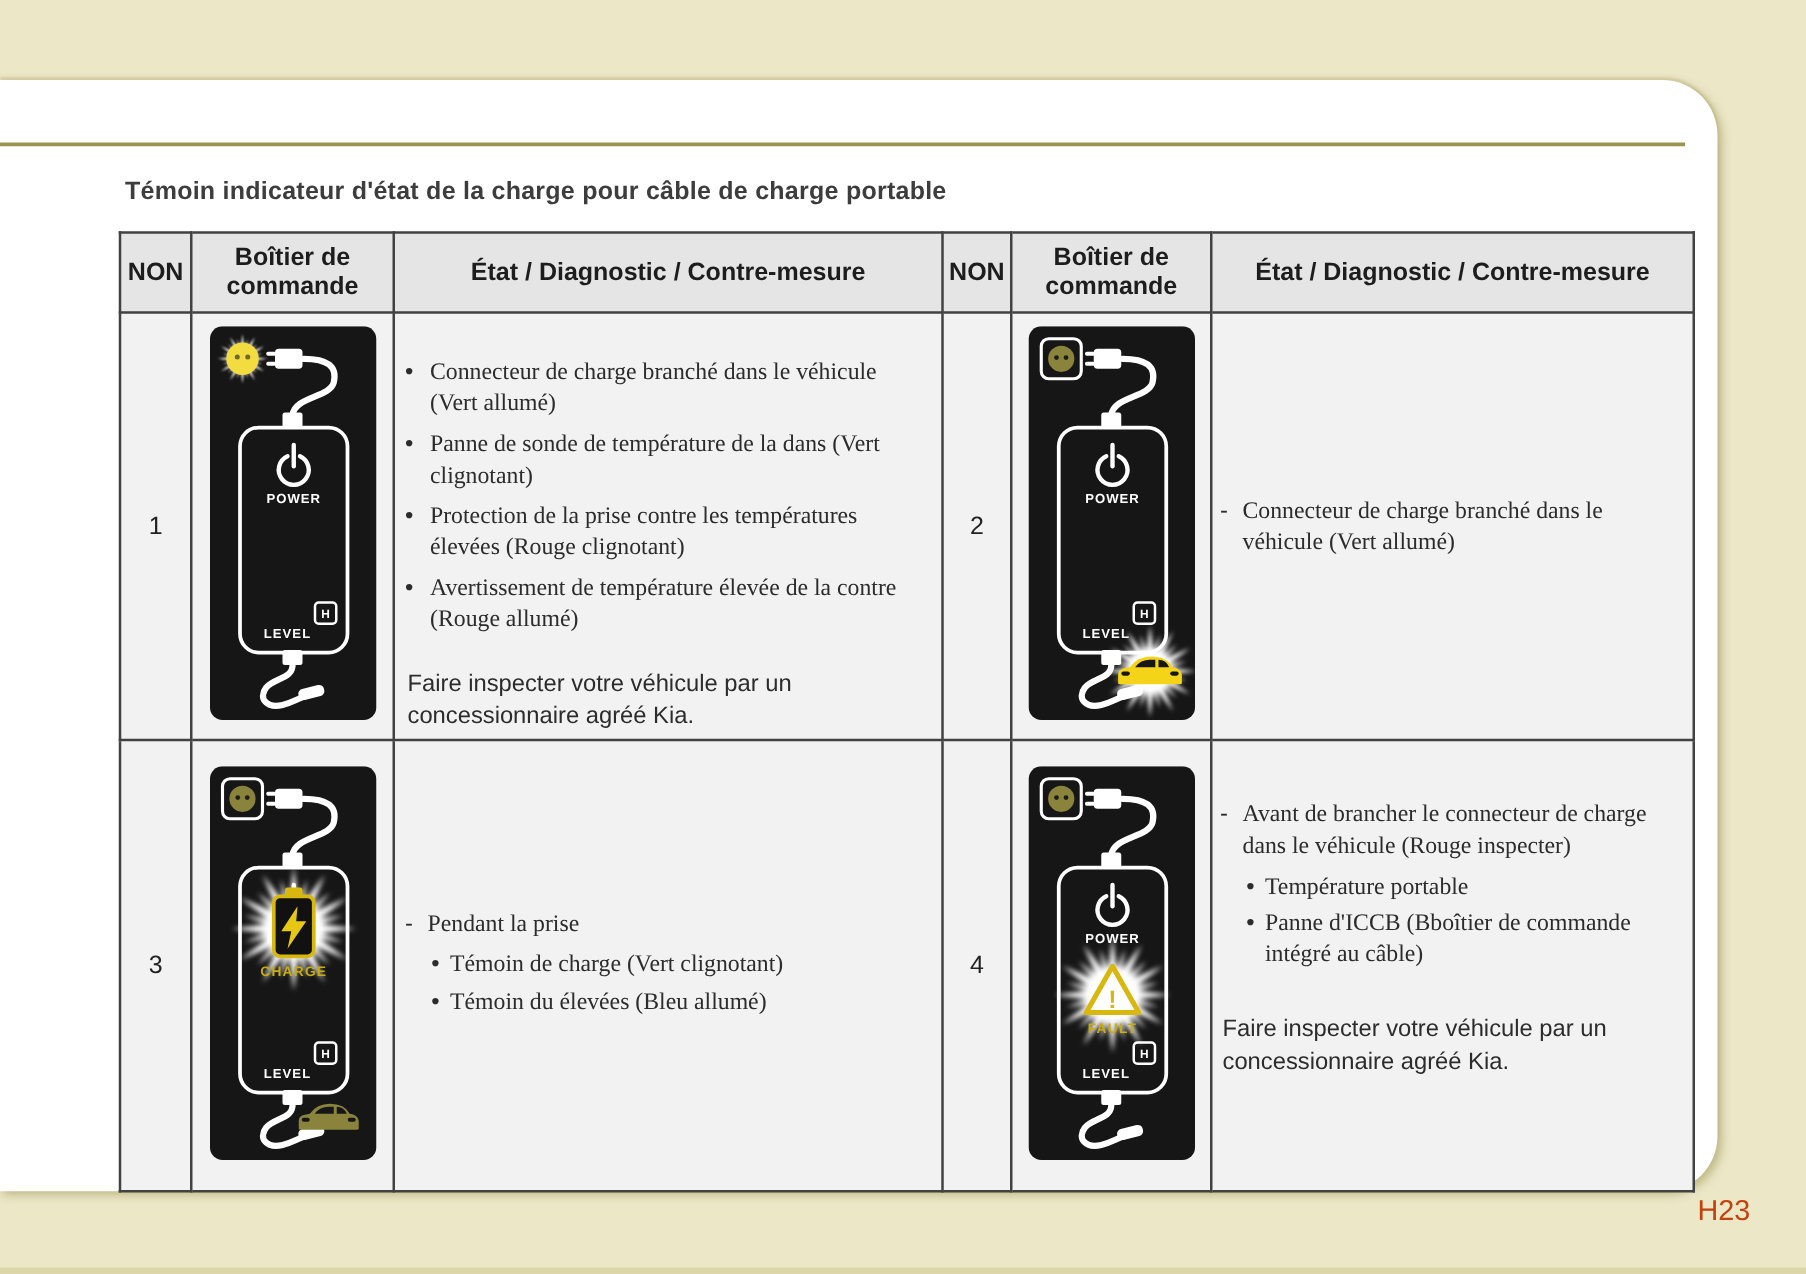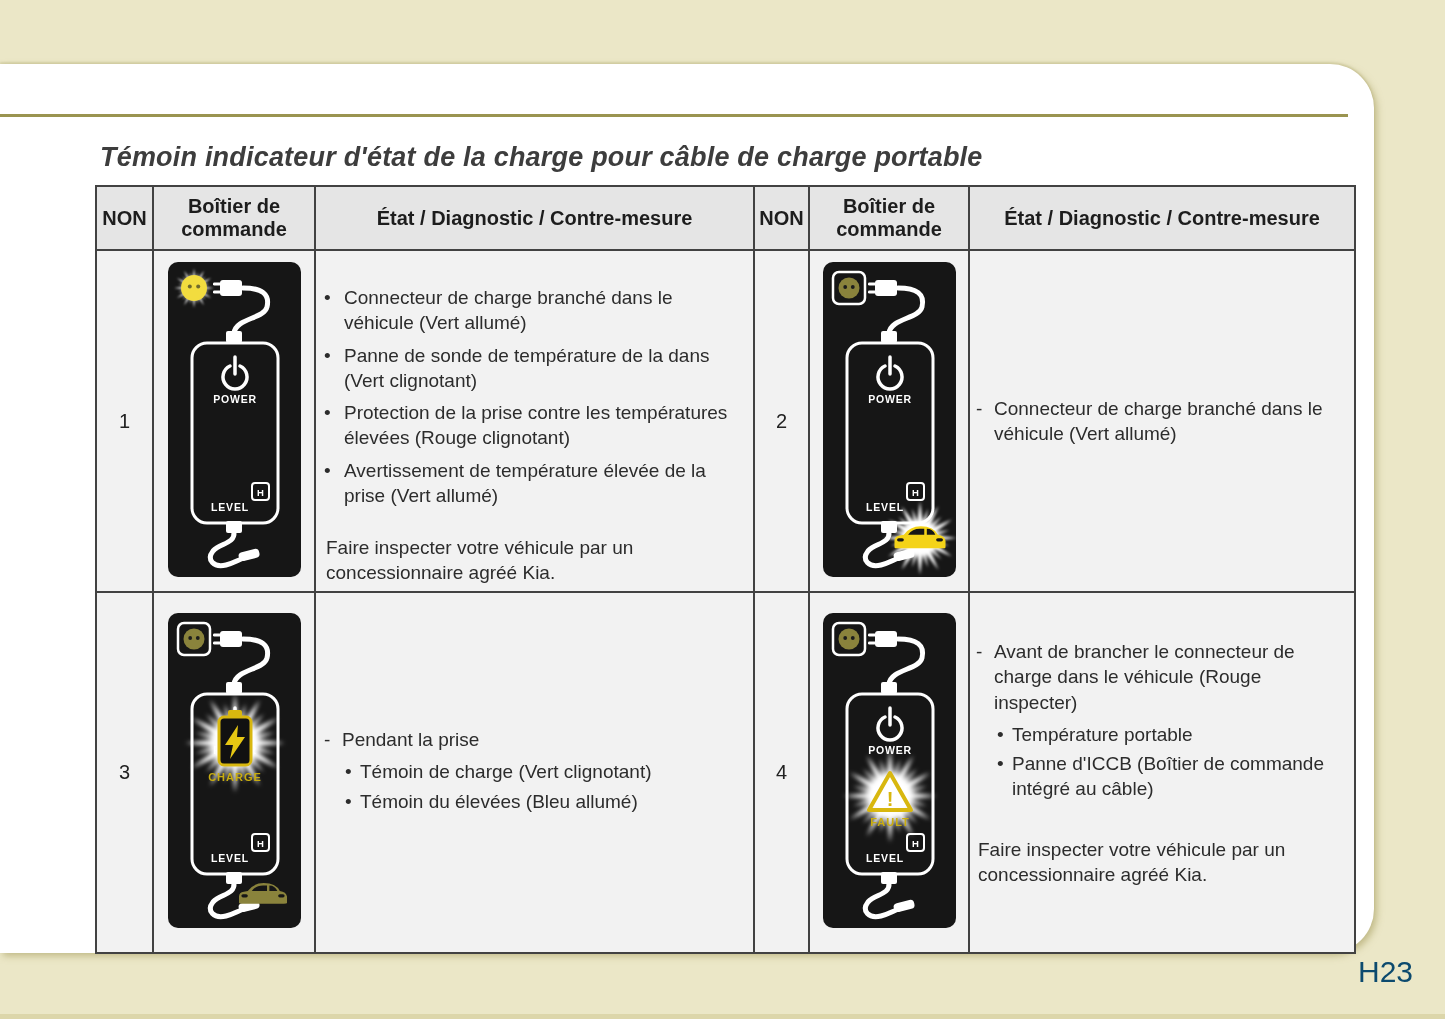--- a/index.html
+++ b/index.html
@@ -15,25 +15,25 @@
     box-shadow:3px 3px 7px rgba(158,150,84,.55), 0 -2px 2px rgba(158,150,84,.25);
   }
   .accent-rule{
     position:absolute;left:0;top:114px;width:1348px;height:3px;background:#9a9450;
   }
   .bottom-strip{
     position:absolute;left:0;bottom:0;width:100%;height:5px;background:#dcd6aa;
   }
   .doc-title{
     position:absolute;left:100px;top:142px;
-    font-size:27px;font-weight:bold;font-style:italic;color:#3d3d3d;
+    font-size:20px;font-weight:bold;color:#3d3d3d;
     letter-spacing:.2px;white-space:nowrap;
   }
   .page-num{
-    position:absolute;left:1358px;top:955px;font-size:30px;color:#0c4a6e;
+    position:absolute;left:1358px;top:955px;font-size:23px;color:#c2410c;
   }
   table.ind{
     position:absolute;left:95px;top:185px;width:1260px;
     border-collapse:collapse;table-layout:fixed;
   }
   table.ind th, table.ind td{border:2px solid #424242;padding:0;}
   table.ind th{
     background:#e5e5e5;font-size:20px;font-weight:bold;color:#1d1d1d;
     text-align:center;vertical-align:middle;line-height:1.15;
   }
@@ -41,21 +41,21 @@
   td.numcell{font-size:20px;text-align:center;vertical-align:middle;color:#222;}
   td.devcell{text-align:center;vertical-align:middle;}
   td.txtcell{vertical-align:top;font-size:19px;line-height:1.33;color:#2c2c2c;}
   td.vmid{vertical-align:middle;}
   .pad-r1{padding:34px 12px 0 8px;}
   .pad-r2{padding:0 6px 0 6px;}
   .pad-r3{padding:0 8px 0 8px;}
   .pad-r4{padding:46px 8px 0 6px;}
   .li{display:flex;margin-bottom:7px;}
   .li .mk{flex:0 0 20px;text-align:left;}
-  .li .tx{flex:1;}
+  .li .tx{flex:1;font-family:Liberation Serif, serif;}
   .li.sub{margin-left:21px;margin-bottom:4px;}
   .li.sub .mk{flex:0 0 15px;}
   .note{margin-top:27px;padding-left:2px;}
   .note4{margin-top:35px;padding-left:2px;}
   svg text{
     font-family:"Liberation Sans", sans-serif;
     fill:#fff;font-weight:bold;text-anchor:middle;
   }
   svg text.dlab{font-size:10.5px;letter-spacing:.8px;}
   svg text.hsm{font-size:9.5px;letter-spacing:0;}
@@ -158,21 +158,21 @@
         <div class="li">
           <span class="mk">•</span>
           <div class="tx">Panne de sonde de température de la dans (Vert clignotant)</div>
         </div>
         <div class="li">
           <span class="mk">•</span>
           <div class="tx">Protection de la prise contre les températures élevées (Rouge clignotant)</div>
         </div>
         <div class="li">
           <span class="mk">•</span>
-          <div class="tx">Avertissement de température élevée de la prise (Vert allumé)</div>
+          <div class="tx">Avertissement de température élevée de la contre (Rouge allumé)</div>
         </div>
         <div class="note">Faire inspecter votre véhicule par un concessionnaire agréé Kia.</div>
       </div>
     </td>
 
     <td class="cell numcell">2</td>
 
     <td class="cell devcell">
       
       <svg width="135" height="315" viewBox="0 0 133 315">
@@ -265,21 +265,21 @@
         <div class="li">
           <span class="mk" style="flex:0 0 18px">-</span>
           <div class="tx">Avant de brancher le connecteur de charge dans le véhicule (Rouge inspecter)</div>
         </div>
         <div class="li sub">
           <span class="mk">•</span>
           <div class="tx">Température portable</div>
         </div>
         <div class="li sub">
           <span class="mk">•</span>
-          <div class="tx">Panne d'ICCB (Boîtier de commande intégré au câble)</div>
+          <div class="tx">Panne d'ICCB (Bboîtier de commande intégré au câble)</div>
         </div>
         <div class="note4">Faire inspecter votre véhicule par un concessionnaire agréé Kia.</div>
       </div>
     </td>
   </tr>
 </tbody>
   </table>
 
 <div class="page-num">H23</div>
 <div class="bottom-strip"></div>

